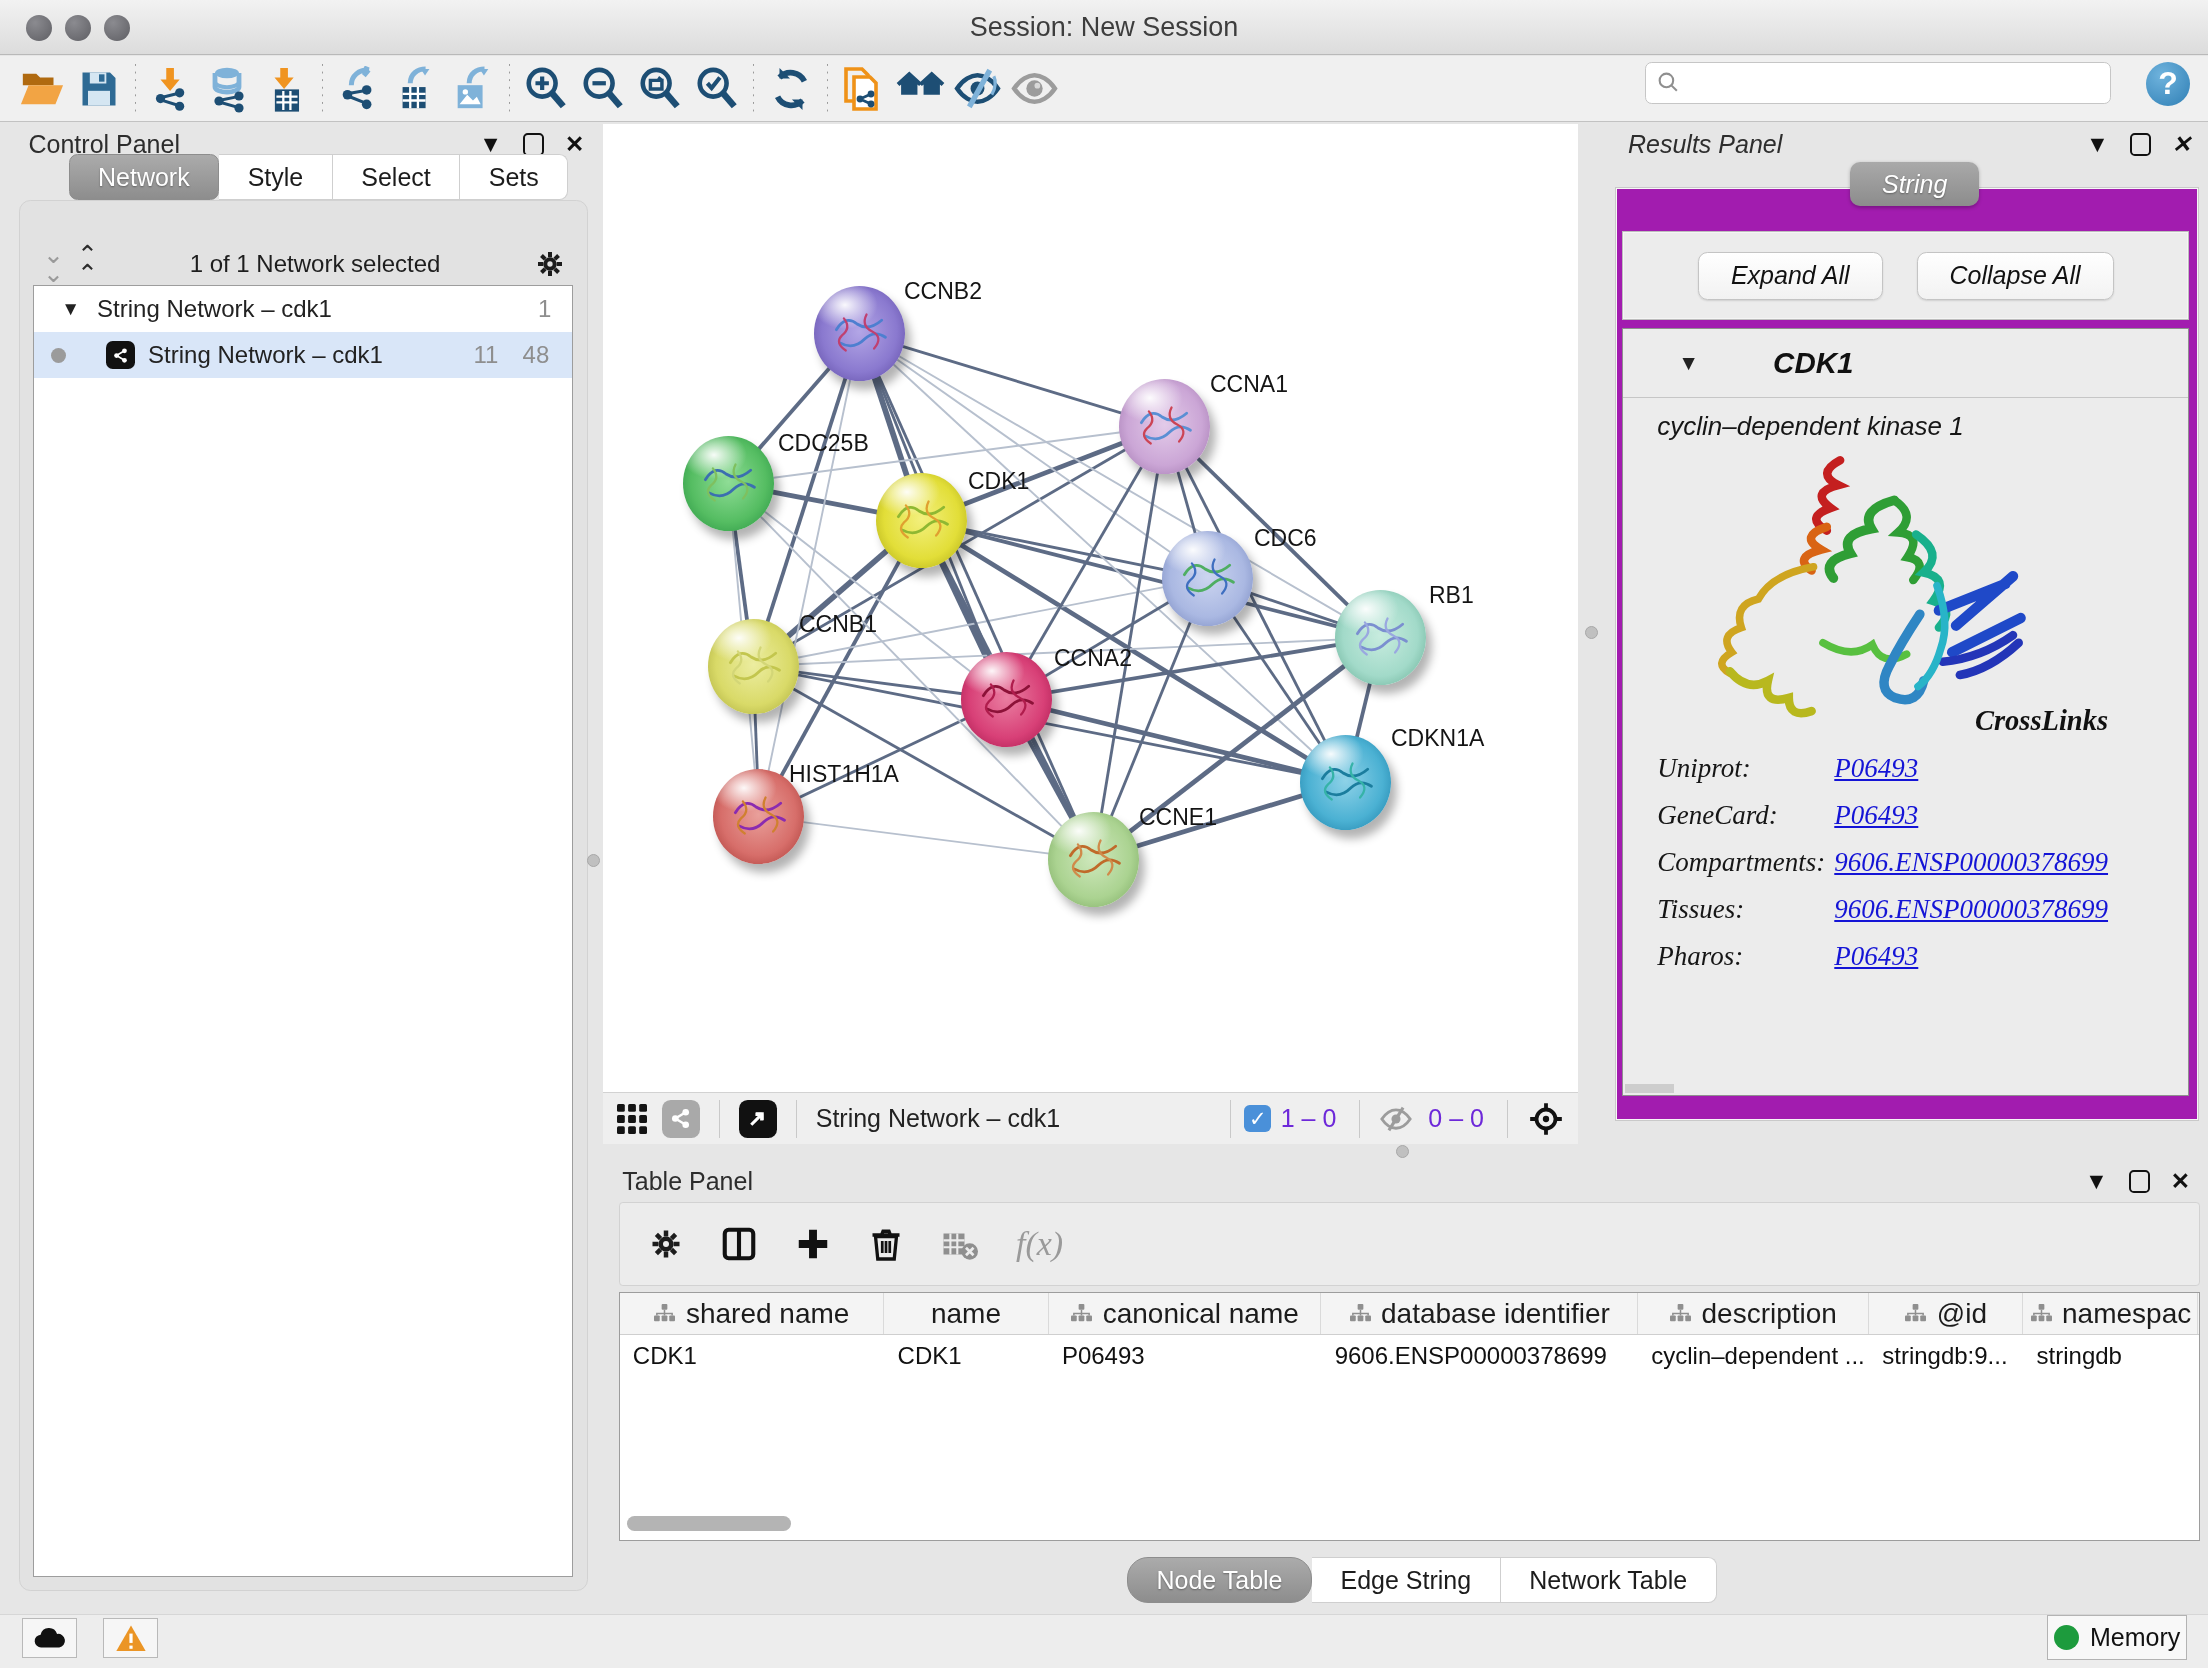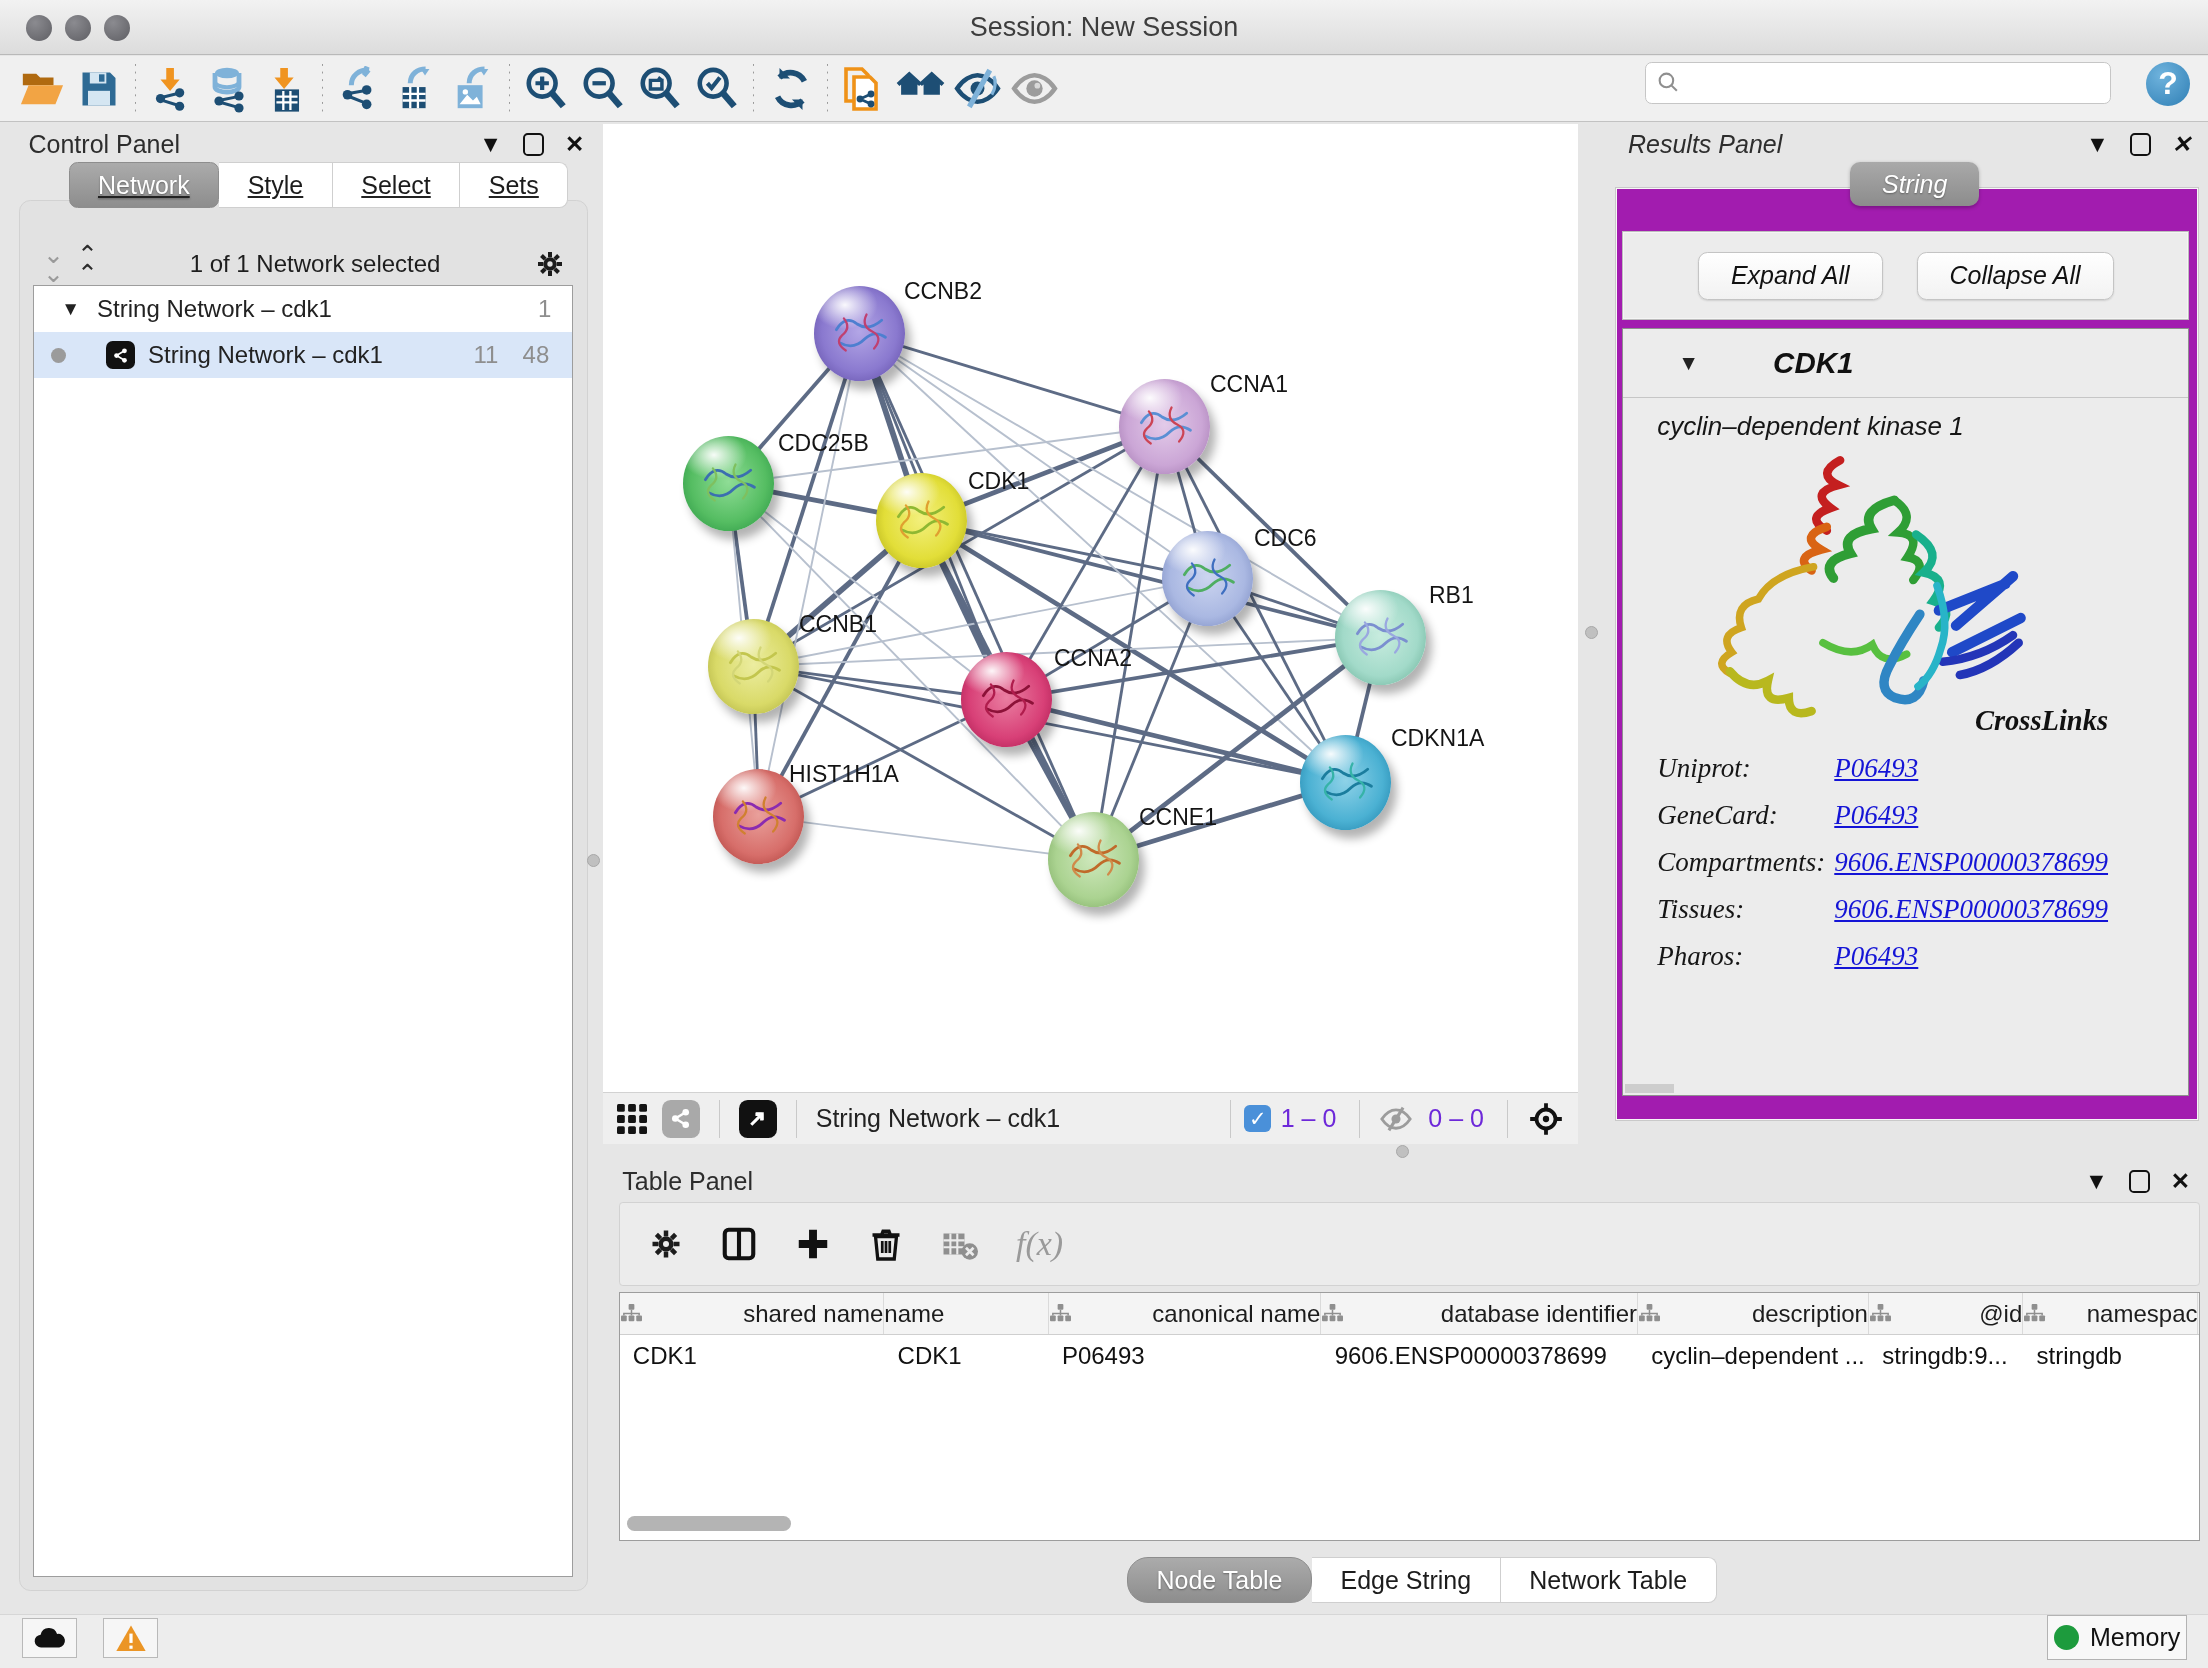--- a/index.html
+++ b/index.html
@@ -36,21 +36,21 @@
   .pc-sq { width:21px; height:23px; border:2.9px solid #111; border-radius:4.8px; display:inline-block; }
 
   .tab { height:46px; padding:0 28.5px; background:#fff; border:1px solid #cfcfcf; font-size:25px;
     display:flex; align-items:center; justify-content:center; color:#1c1c1c; cursor:pointer; }
   .tab.active { background:linear-gradient(#ababab,#8d8d8d); color:#fff; border-color:#8d8d8d;
     text-shadow:0 1px 1.9px rgba(0,0,0,.35); }
 
   
   .control-panel { position:absolute; left:9.5px; top:124px; width:588px; height:1476px; }
   .cp-head { display:flex; justify-content:space-between; padding:5.7px 13.3px 0 19px; }
-  .cp-tabs { position:absolute; left:59px; top:38px; display:flex; z-index:3;text-decoration:underline; }
+  .cp-tabs { position:absolute; left:59px; top:30px; display:flex; z-index:3; }
   .cp-tabs .tab:first-child { border-radius:8.6px; }
   .cp-tabs .tab:not(:first-child) { border-left:none; }
   .cp-tabs .tab:last-child { border-radius:0 8.6px 8.6px 0; }
   .cp-sub { position:absolute; left:9.5px; top:76px; width:569px; height:1391px; background:#e2e2e2;
     border-radius:11.4px; border:1px solid #d2d2d2; }
   .cp-gearrow { position:absolute; left:0; top:42px; width:100%; height:42px; display:flex; align-items:center; }
   .cp-count { flex:1; text-align:center; font-size:24px; color:#1e1e1e; }
   .tree-box { position:absolute; left:13.3px; top:84px; width:540px; height:1292px; background:#fff;
     border:1.9px solid #9d9d9d; }
   .tree-row { height:46px; display:flex; align-items:center; font-size:24px; position:relative; }
@@ -103,21 +103,21 @@
 
   
   .table-panel { position:absolute; left:609px; top:1156px; width:1600px; height:444px; }
   .tp-head { display:flex; justify-content:space-between; padding:11.4px 19px 0 13.3px; }
   .tp-toolbox { position:absolute; left:9.5px; top:46px; width:1581px; height:84px; background:#ececec;
     border:1.9px solid #d2d2d2; border-radius:3.8px; display:flex; align-items:center; gap:36px; padding-left:28.5px; }
   .fx { font-family:"Liberation Serif", serif; font-style:italic; font-size:34px; color:#9a9a9a; }
   .grid-table { position:absolute; left:9.5px; top:136px; width:1581px; height:249px; background:#fff;
     border:1.9px solid #9d9d9d; overflow:hidden; }
   .gt-headrow { display:flex; height:42px; background:#f4f4f4; border-bottom:1.9px solid #cfcfcf; }
-  .gt-hcell { display:flex; align-items:center; justify-content:space-between; gap:9.5px; font-size:24px; color:#1c1c1c;
+  .gt-hcell { display:flex; align-items:center; justify-content:center; gap:9.5px; font-size:28px; color:#1c1c1c;
     border-right:1px solid #dadada; overflow:hidden; white-space:nowrap; }
   .gt-row { display:flex; height:42px; }
   .gt-cell { display:flex; align-items:center; font-size:24px; color:#111; padding-left:13.3px;
     overflow:hidden; white-space:nowrap; }
   .hthumb { position:absolute; left:7.6px; bottom:9.5px; width:164px; height:14.3px; border-radius:7.6px; background:#b4b4b4; }
   .bottom-tabs { position:absolute; left:518px; top:401px; display:flex; }
   .bottom-tabs .tab:first-child { border-radius:21px; }
   .bottom-tabs .tab:not(:first-child) { border-left:none; }
   .bottom-tabs .tab:last-child { border-radius:0 8.6px 8.6px 0; }
 

